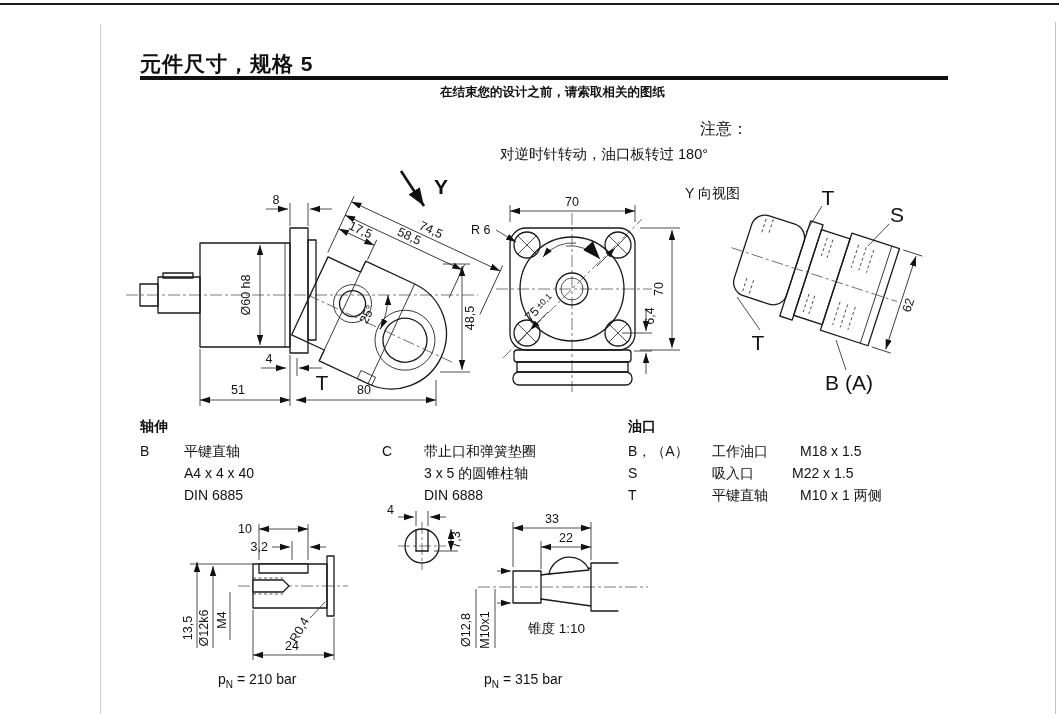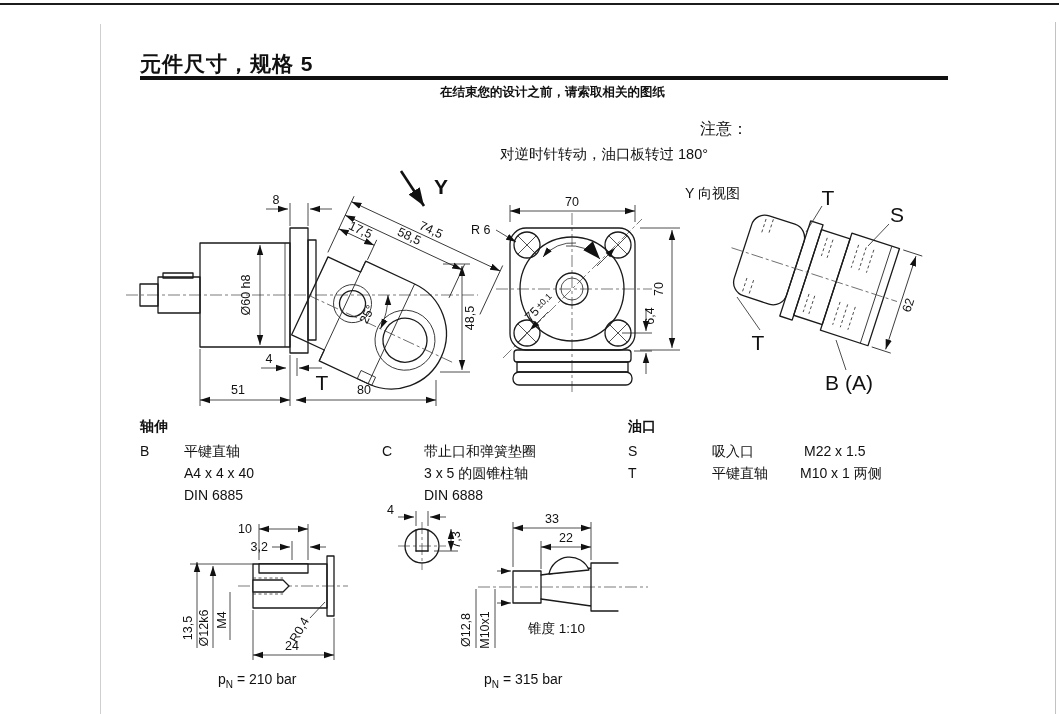--- a/index.html
+++ b/index.html
@@ -315,22 +315,27 @@
 <div class="abs txt col" style="left:382px;top:440px">C</div>
 <div class="abs txt col" style="left:424px;top:440px;width:220px">
   <div>带止口和弹簧垫圈</div>
   <div>3 x 5 的圆锥柱轴</div>
   <div>DIN 6888</div>
 </div>
 
 <div class="abs sec-head" style="left:628px;top:418px">油口</div>
 <div class="abs txt" style="left:628px;top:440px;width:330px;line-height:22px">
   <div style="display:flex">
+    <span style="width:84px">B，（A）</span>
+    <span style="width:88px">工作油口</span>
+    <span>M18 x 1.5</span>
+  </div>
+  <div style="display:flex">
     <span style="width:84px">S</span>
-    <span style="width:92px">吸入口</span>
+    <span style="width:80px">吸入口</span>
     <span>M22 x 1.5</span>
   </div>
   <div style="display:flex">
     <span style="width:84px">T</span>
     <span style="width:88px">平键直轴</span>
     <span>M10 x 1 两侧</span>
   </div>
 </div>
 
 <div class="abs pn" style="left:218px;top:671px;width:110px">

